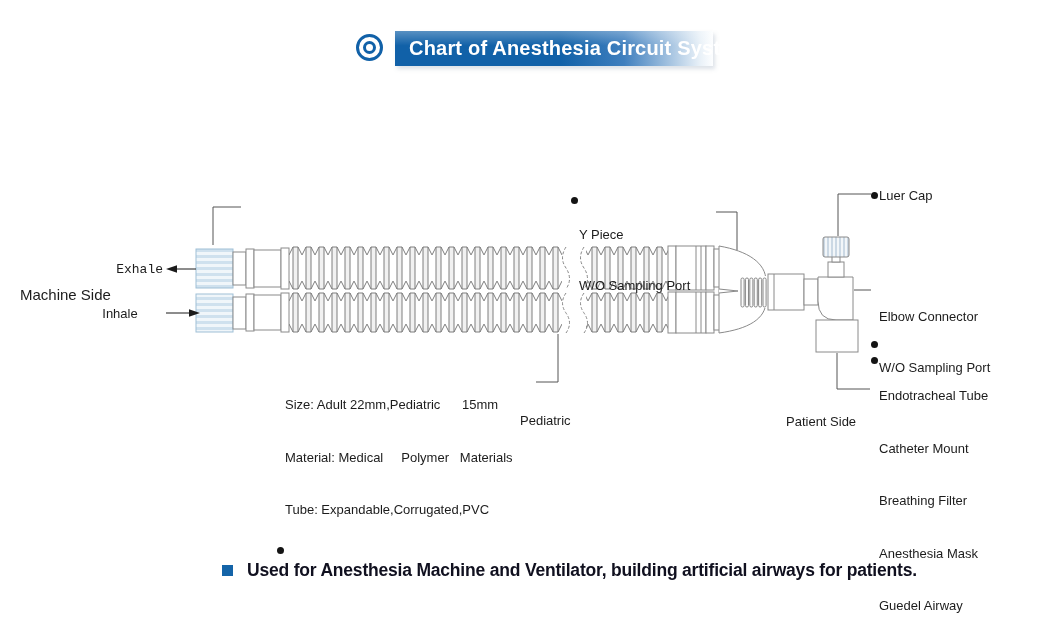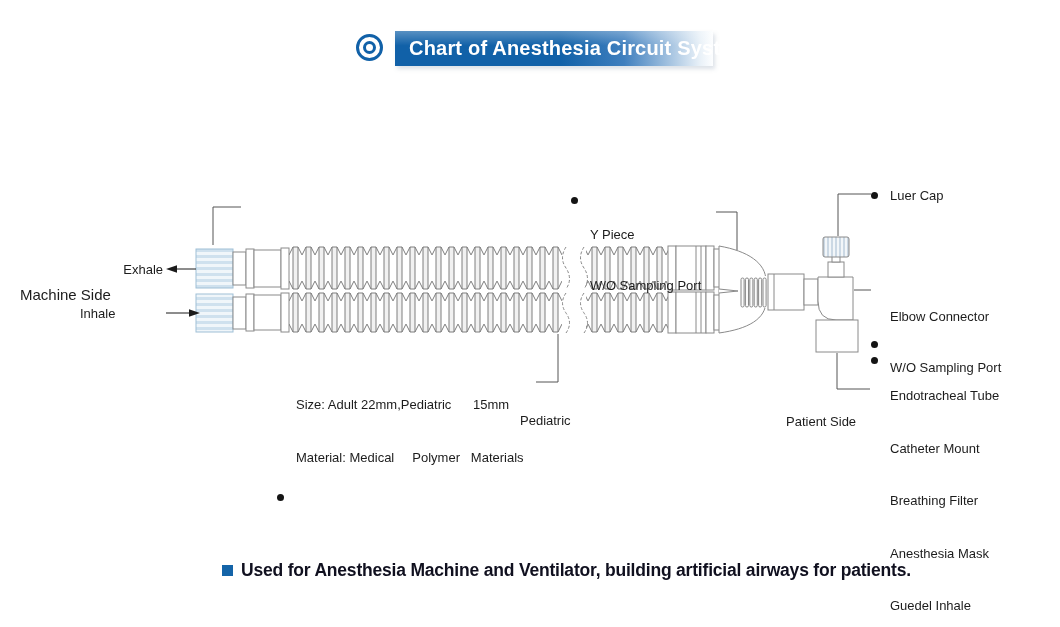--- a/index.html
+++ b/index.html
@@ -11,27 +11,27 @@
   .ring-inner{width:13px;height:13px;border:3px solid #1161a8;border-radius:50%;box-sizing:border-box;}
   .banner{position:absolute;left:395px;top:31px;width:318px;height:35px;
           background:
             linear-gradient(to bottom, rgba(255,255,255,.30), rgba(255,255,255,0) 42%),
             linear-gradient(to right, #1161a8 0%, #1161a8 52%, #3f7fbe 72%, #a9c6e2 87%, #e9f1f8 96%, #fdfeff 100%);
           box-shadow:2px 3px 4px rgba(120,140,165,.25);}
   .banner-text{font-size:20px;font-weight:bold;color:#ffffff;line-height:35px;padding-left:14px;
                letter-spacing:.2px;white-space:pre;}
   
   svg.art{position:absolute;left:0;top:0;}
-  .lbl{position:absolute;font-size:13px;line-height:17px;white-space:pre;display:flex;gap:12px;}
+  .lbl{position:absolute;font-size:13px;line-height:17px;white-space:pre;display:flex;gap:1px;}
   .lbl .txt{white-space:pre;}
   .dot{width:7px;height:7px;border-radius:50%;background:#141414;margin-top:5px;flex:none;}
   .plain{position:absolute;font-size:13px;white-space:pre;}
   .lh175{line-height:17.5px;}
   
-  .footer{position:absolute;left:222px;top:560px;display:flex;gap:8px;text-align:center;}
+  .footer{position:absolute;left:222px;top:560px;display:flex;gap:14px;text-align:center;}
   .sq{width:11px;height:11px;background:#1464a8;margin-top:5px;flex:none;}
   .footer-text{font-size:17.5px;font-weight:600;color:#10101f;letter-spacing:-0.2px;white-space:pre;}
 </style>
 </head>
 <body>
 
 <div class="page">
 
   <div class="ring">
     <div class="ring-inner"></div>
@@ -139,22 +139,22 @@
     </g>
 
     <g stroke="#1a1a1a" fill="#1a1a1a">
       <line x1="177" y1="269" x2="196" y2="269"></line>
       <polygon points="166,269 177,265.2 177,272.8" stroke="none"></polygon>
       <line x1="166" y1="313" x2="189" y2="313"></line>
       <polygon points="200,313 189,309.2 189,316.8" stroke="none"></polygon>
     </g>
   </svg>
 
-  <div class="plain" style="left:80px;top:262px;width:83px;text-align:right;">Exhale</div>
-  <div class="plain" style="left:80px;top:306px;width:80px;text-align:left;">Inhale</div>
+  <div class="plain" style="left:80px;top:262px;width:83px;text-align:right;font-family:Liberation Mono, monospace;">Exhale</div>
+  <div class="plain" style="left:80px;top:306px;width:80px;text-align:center;">Inhale</div>
   <div class="plain" style="left:20px;top:286px;font-size:15px;">Machine Side</div>
   <div class="plain" style="left:786px;top:414px;">Patient Side</div>
 
 
   <div class="lbl" style="left:571px;top:192px;">
     <span class="dot"></span>
     <div class="txt">
       <div>Y Piece</div>
       <div>W/O Sampling Port</div>
     </div>
@@ -173,30 +173,31 @@
     </div>
   </div>
 
   <div class="lbl lh175" style="left:871px;top:352px;">
     <span class="dot"></span>
     <div class="txt">
       <div>Endotracheal Tube</div>
       <div>Catheter Mount</div>
       <div>Breathing Filter</div>
       <div>Anesthesia Mask</div>
-      <div>Guedel Inhale</div>
+      <div>Guedel Airway</div>
       
     </div>
   </div>
 
   <div class="lbl lh175" style="left:277px;top:361px;align-items:flex-end;">
     <span class="dot"></span>
     <div class="txt">
       <div>Size: Adult 22mm,Pediatric      15mm</div>
       <div>Material: Medical     Polymer   Materials</div>
+      <div>Tube: Expandable,Corrugated,PVC</div>
     </div>
   </div>
 
   <div class="plain" style="left:520px;top:413px;">Pediatric</div>
 
   <div class="footer">
     <span class="sq"></span>
     <div class="footer-text">Used for Anesthesia Machine and Ventilator, building artificial airways for patients.</div>
   </div>
 

